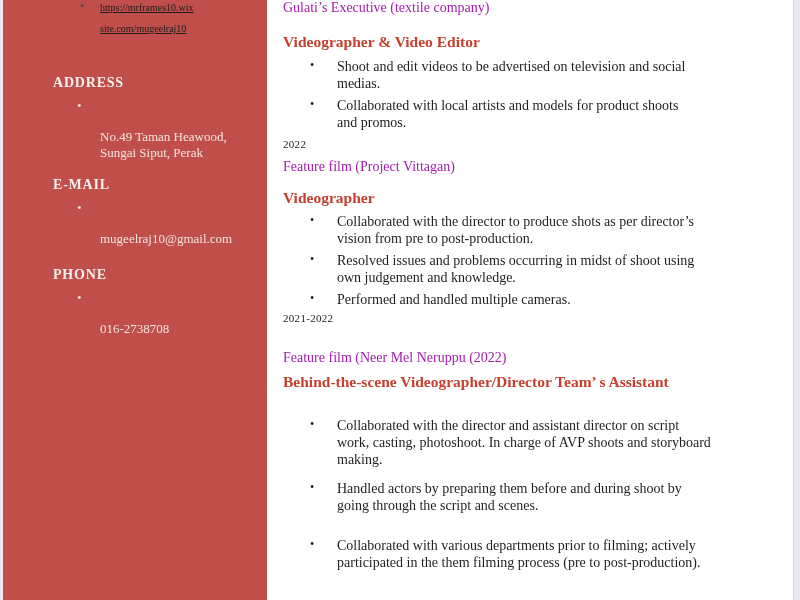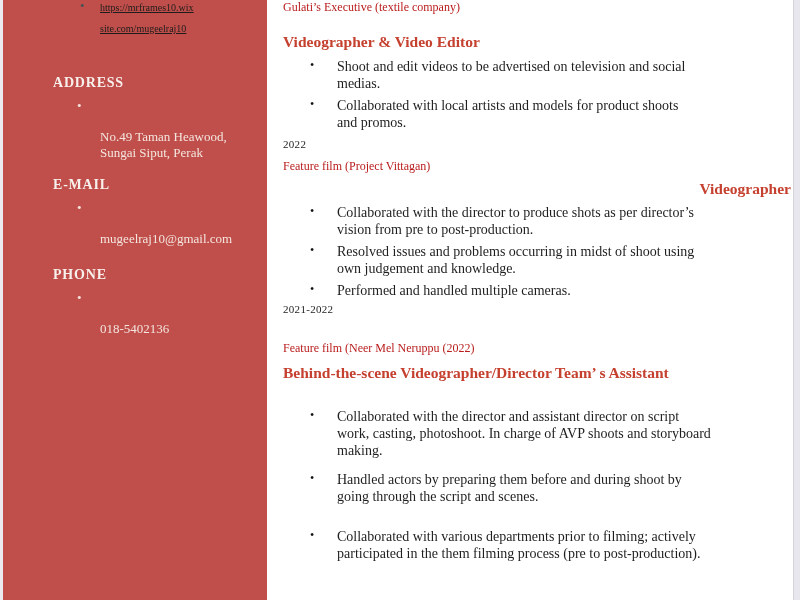--- a/index.html
+++ b/index.html
@@ -31,35 +31,35 @@
                   white-space:pre-line; cursor:pointer; }
 
   .addr-block  { top:74px; }
   .email-block { top:176px; }
   .phone-block { top:266px; }
 
   
   .main { position:absolute; left:283px; top:-1px; width:508px; color:#1e1e1e; }
 
   .entry .year { font-size:11px; line-height:13px; color:#242424; letter-spacing:0.3px; }
-  .entry .org  { font-size:12px; line-height:17px; color:#b91c1c; }
+  .entry .org  { font-size:14px; line-height:17px; color:#a21caf; }
   .entry .role { font-size:15.5px; line-height:17px; font-weight:bold; color:#c5402f; }
 
   .entry ul { list-style:none; margin:8px 0 0 26px; }
   .entry li { position:relative; padding-left:28px; font-size:14px; line-height:17px;
               margin-bottom:5px; }
   .entry li:last-child { margin-bottom:0; }
   .entry li .dot { position:absolute; left:1px; top:-1px; color:#111; font-size:12px; }
   .entry li .btext { white-space:pre-line; }
 
   
   .entry-0 .role { margin-top:17px; }
   .entry-1 .year { margin-top:7px; }
   .entry-1 .org  { margin-top:7px; }
-  .entry-1 .role { margin-top:5px;text-align:right; }
+  .entry-1 .role { margin-top:14px; }
   .entry-1 ul    { margin-top:7px; }
   .entry-2 .year { margin-top:4px; }
   .entry-2 .org  { margin-top:24px; }
   .entry-2 .role { margin-top:7px; }
   .entry-2 ul    { margin-top:27px; }
   .entry-2 li:nth-child(1) { margin-bottom:12px; }
   .entry-2 li:nth-child(2) { margin-bottom:23px; }
 </style>
 </head>
 <body>
@@ -101,21 +101,21 @@
       </li>
           </ul>
   </div>
 
   <div class="side-block phone-block">
     <div class="side-heading">PHONE</div>
     <ul class="side-list">
 
     <li>
         <span class="side-dot">•</span>
-        <span class="stext">018-5402136</span>
+        <span class="stext">016-2738708</span>
       </li>
           </ul>
   </div>
 </div>
   </aside>
 
   <main class="main">
     <div id="entries">
   <section class="entry entry-0">
 

